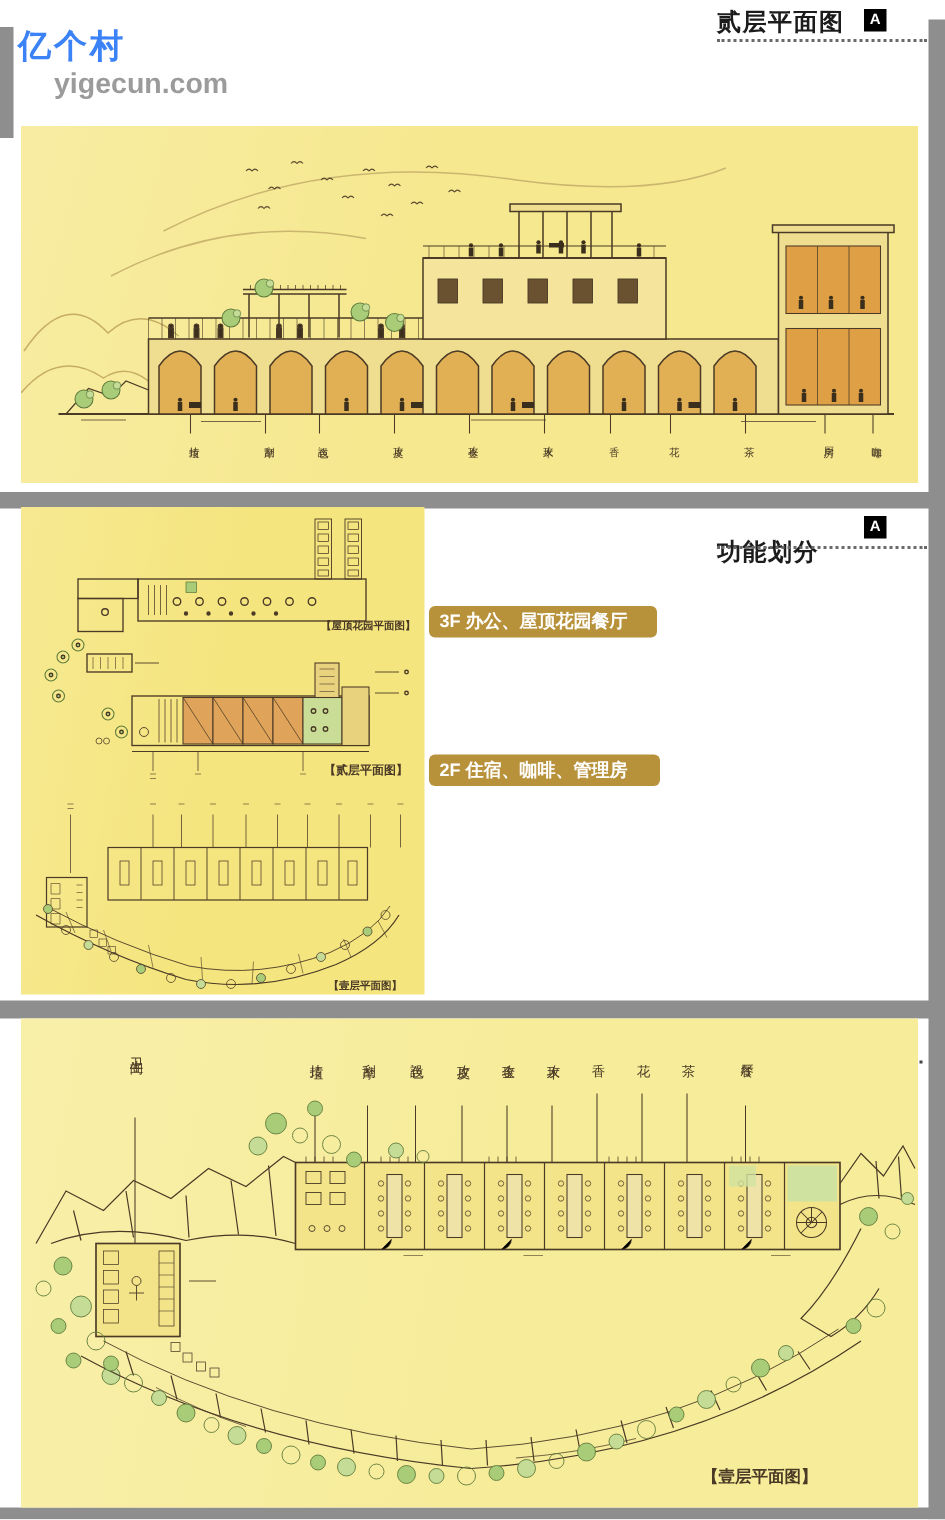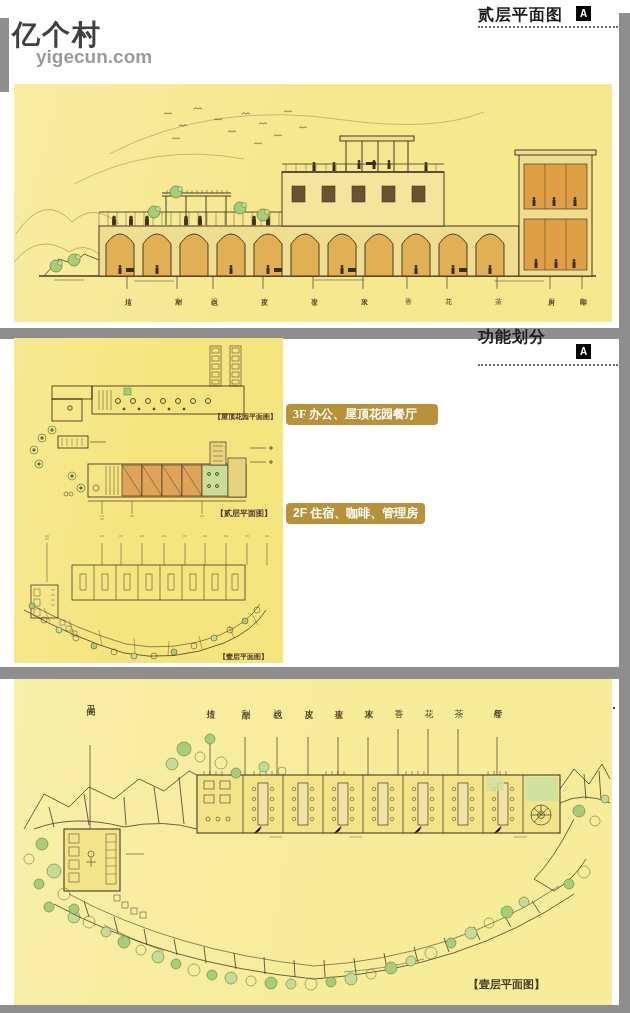--- a/index.html
+++ b/index.html
@@ -6,21 +6,21 @@
   #page{position:relative;width:630px;height:1013px;background:#fff;overflow:hidden;
         font-family:"Liberation Sans","DejaVu Sans",sans-serif;}
   .graybar{position:absolute;background:#8e8e8e;}
   .panel{position:absolute;}
   .p-top{left:14px;top:84px;width:598px;height:238px;
          background:linear-gradient(105deg,rgba(255,255,255,.18),rgba(255,255,255,0) 45%),#f6e88e;}
   .p-mid{left:14px;top:338px;width:269px;height:325px;
          background:linear-gradient(100deg,rgba(255,255,255,.15),rgba(255,255,255,0) 50%),#f5e57e;}
   .p-bot{left:14px;top:679px;width:598px;height:326px;
          background:linear-gradient(100deg,rgba(255,255,255,.16),rgba(255,255,255,0) 55%),#f7ec99;}
-  .wm1{position:absolute;left:12px;top:16px;font-size:28px;font-weight:700;color:#404040;letter-spacing:2px;}
+  .wm1{position:absolute;left:12px;top:16px;font-size:22px;font-weight:700;color:#3b82f6;letter-spacing:2px;}
   .wm2{position:absolute;left:36px;top:46px;font-size:19px;font-weight:700;color:#9b9b9b;letter-spacing:0;}
   .sec-title{position:absolute;font-size:16px;font-weight:700;color:#1c1c1c;letter-spacing:1px;}
   .badge{position:absolute;width:15px;height:15px;background:#000;color:#fff;font-size:10px;font-weight:700;
          text-align:center;line-height:15px;}
   .dotted{position:absolute;height:0;border-top:2px dotted #6a6a6a;}
   .goldbar{position:absolute;height:21px;background:#b8923b;border-radius:4px;color:#fff;
            font-size:12px;font-weight:700;line-height:21px;padding-left:7px;box-sizing:border-box;white-space:nowrap;overflow:hidden;}
   .vlab{position:absolute;writing-mode:vertical-rl;text-orientation:upright;color:#4a3a26;
         font-size:7px;line-height:10px;letter-spacing:1px;width:12px;text-align:center;}
   .vlab2{position:absolute;writing-mode:vertical-rl;text-orientation:upright;color:#4a3a26;
@@ -39,21 +39,21 @@
 
   <div class="graybar" style="left:619px;top:13px;width:11px;height:1000px;"></div>
   <div class="graybar" style="left:0;top:328px;width:630px;height:11px;"></div>
   <div class="graybar" style="left:0;top:667px;width:630px;height:12px;"></div>
   <div class="graybar" style="left:0;top:1005px;width:630px;height:8px;"></div>
 
   <div class="sec-title" style="left:478px;top:5px;">贰层平面图</div>
   <div class="badge" style="left:576px;top:6px;">A</div>
   <div class="dotted" style="left:478px;top:26px;width:140px;"></div>
 
-  <div class="sec-title" style="left:478px;top:327px;">功能划分</div>
+  <div class="sec-title" style="left:478px;top:358px;">功能划分</div>
   <div class="badge" style="left:576px;top:344px;">A</div>
   <div class="dotted" style="left:478px;top:364px;width:140px;"></div>
 
   <div class="sec-title" style="left:481px;top:688px;font-size:14px;">老村部1F平面图</div>
   <div class="badge" style="left:572px;top:688px;">A</div>
   <div class="dotted" style="left:481px;top:707px;width:134px;border-top-color:#444;"></div>
 
   <div class="panel p-top">
     <svg width="598" height="238" viewBox="0 0 598 238">
       <defs>
@@ -320,22 +320,22 @@
           <circle cx="180" cy="308" r="3"></circle>
             <circle cx="200" cy="300" r="3" fill="#c4dc96"></circle>
             <circle cx="216" cy="292" r="3"></circle>
           <circle cx="231" cy="283" r="3" fill="#a9cc78"></circle>
             <circle cx="243" cy="272" r="3"></circle>
         </g>
       </g>
     </svg>
   </div>
 
-  <div class="goldbar" style="left:286px;top:404px;width:152px;font-family:Liberation Serif, serif;">3F 办公、屋顶花园餐厅</div>
-  <div class="goldbar" style="left:286px;top:503px;width:139px;">2F 住宿、咖啡、管理房</div>
+  <div class="goldbar" style="left:286px;top:404px;width:152px;">3F 办公、屋顶花园餐厅</div>
+  <div class="goldbar" style="left:286px;top:503px;width:154px;">2F 住宿、咖啡、管理房</div>
 
   <div class="cap" style="left:214px;top:412px;font-size:7px;">【屋顶花园平面图】</div>
   <div class="cap" style="left:216px;top:508px;font-size:8px;">【贰层平面图】</div>
   <div class="cap" style="left:219px;top:652px;font-size:7px;">【壹层平面图】</div>
 
   <div class="panel p-bot">
     <svg width="598" height="326" viewBox="0 0 598 326">
       <defs>
         <g id="tb">
             <rect x="-5" y="-21" width="10" height="42" fill="#efe3a8" stroke="#4a3a26" stroke-width="0.7"></rect>

